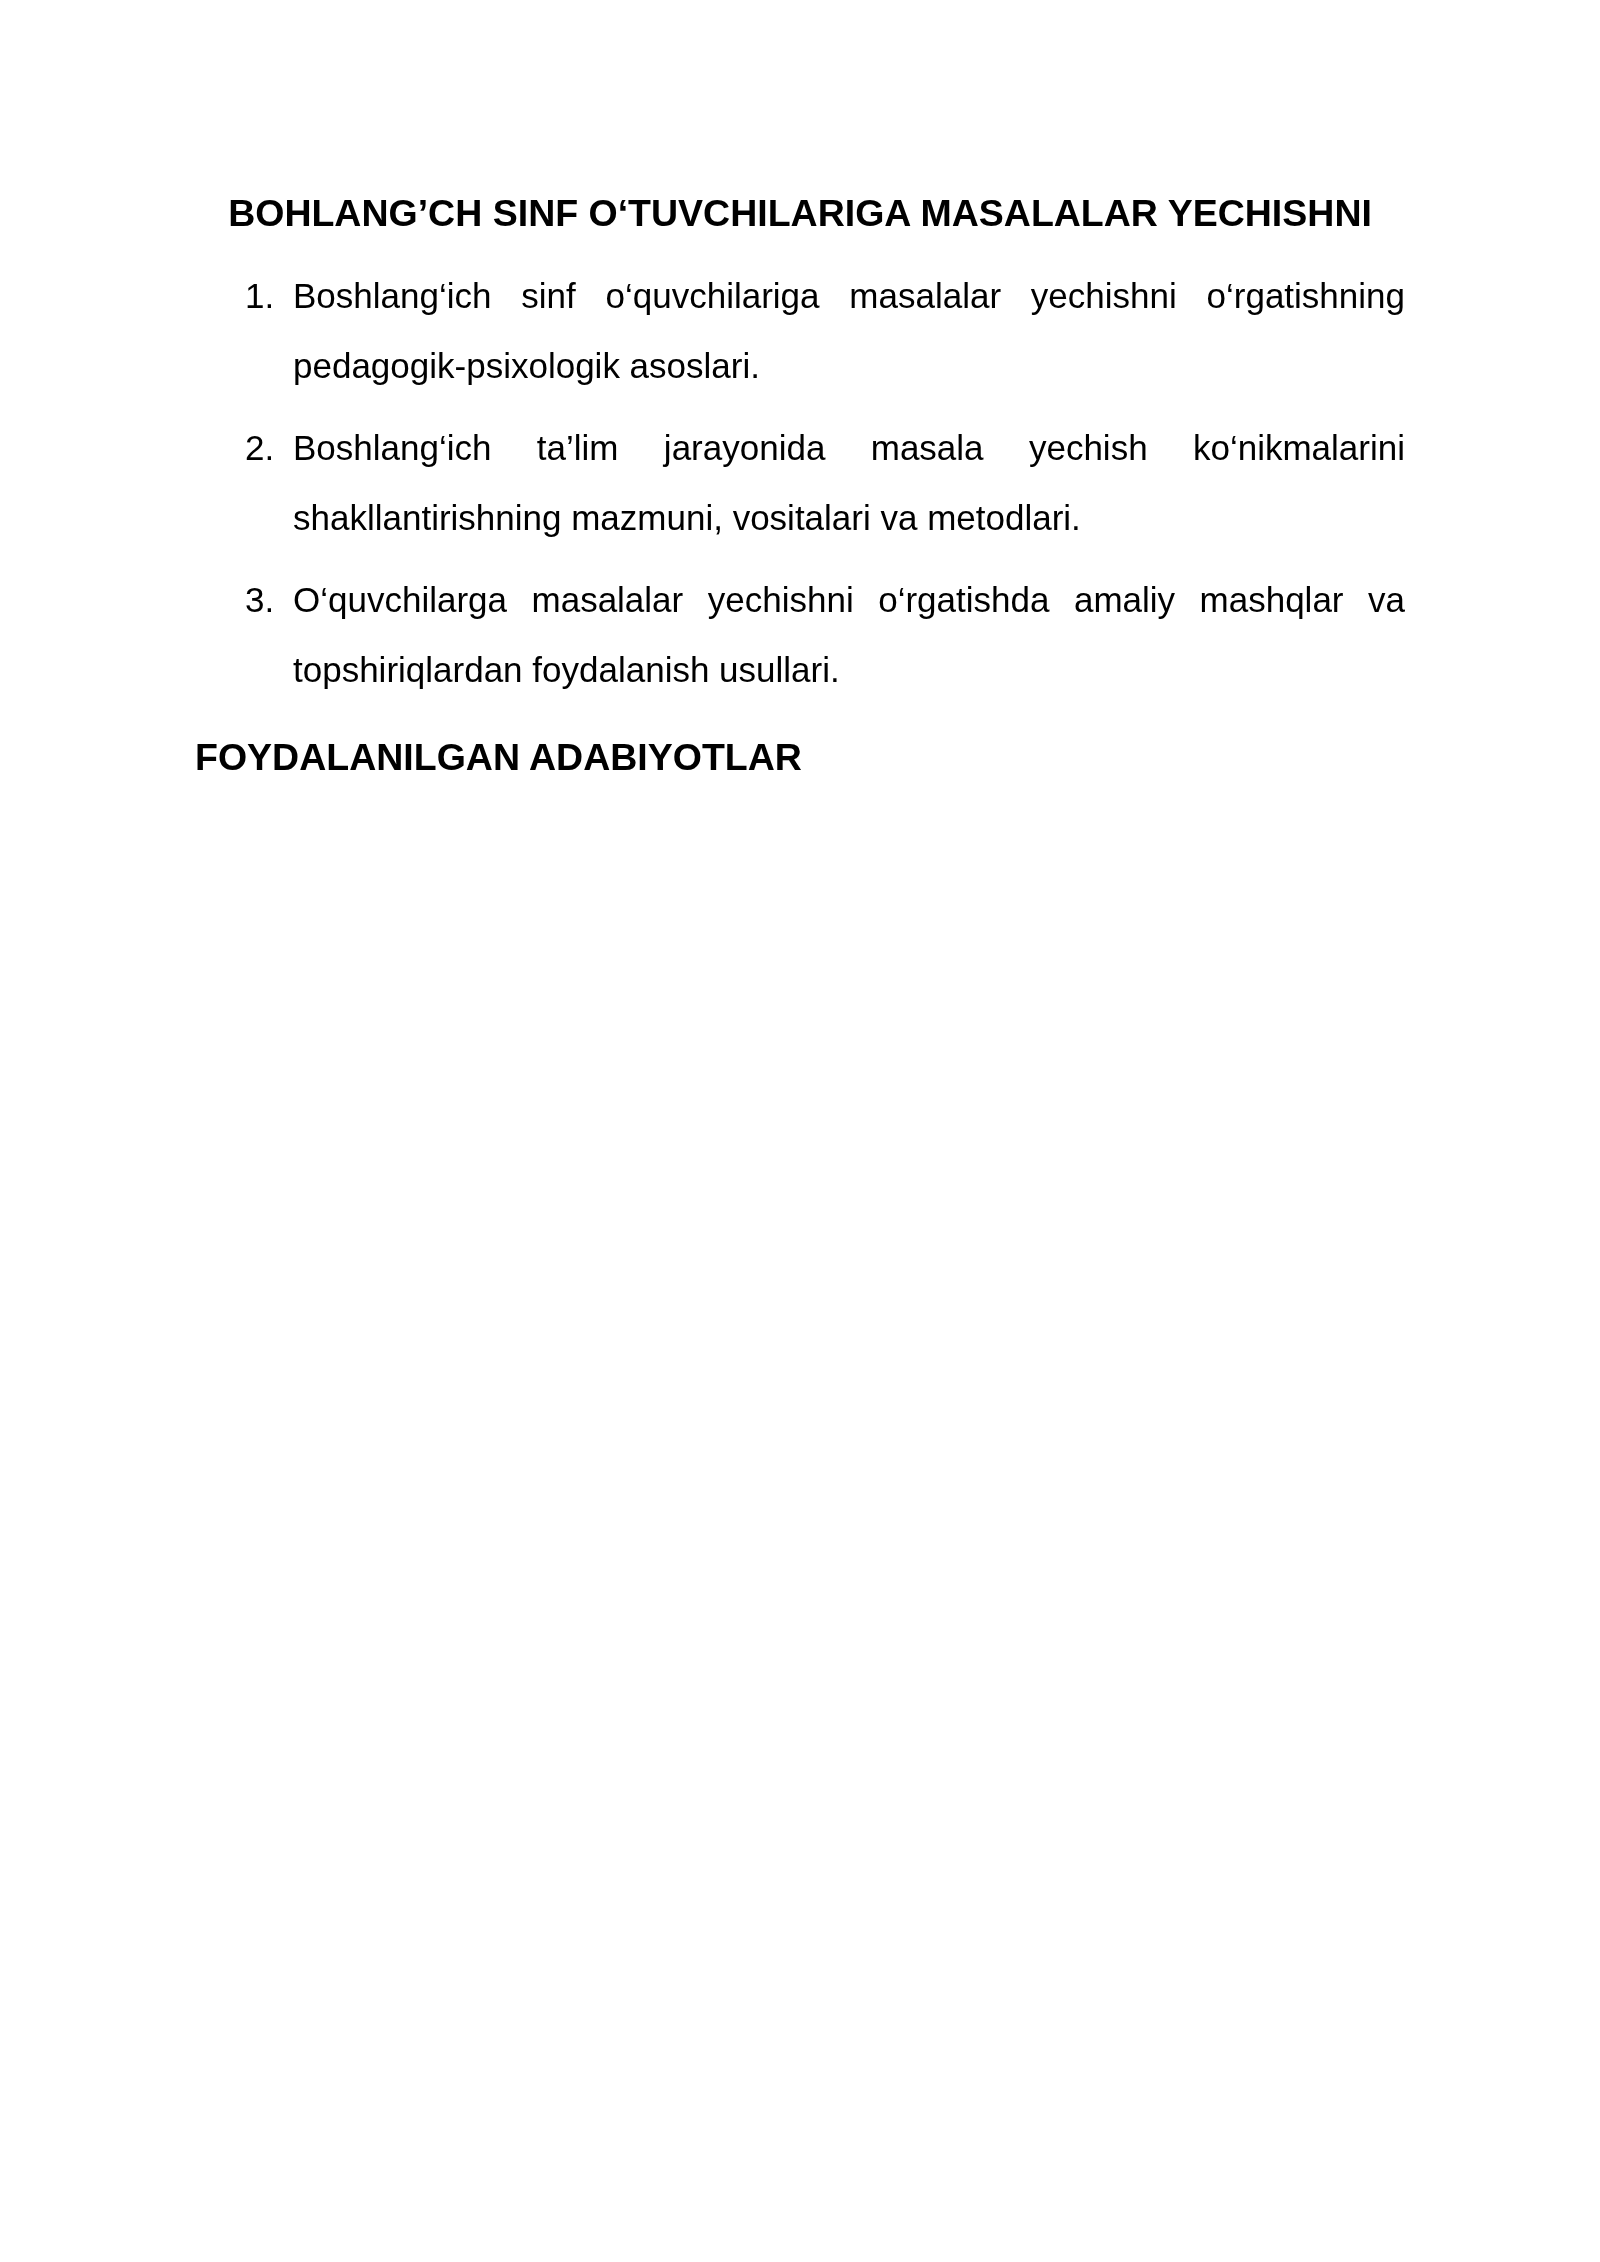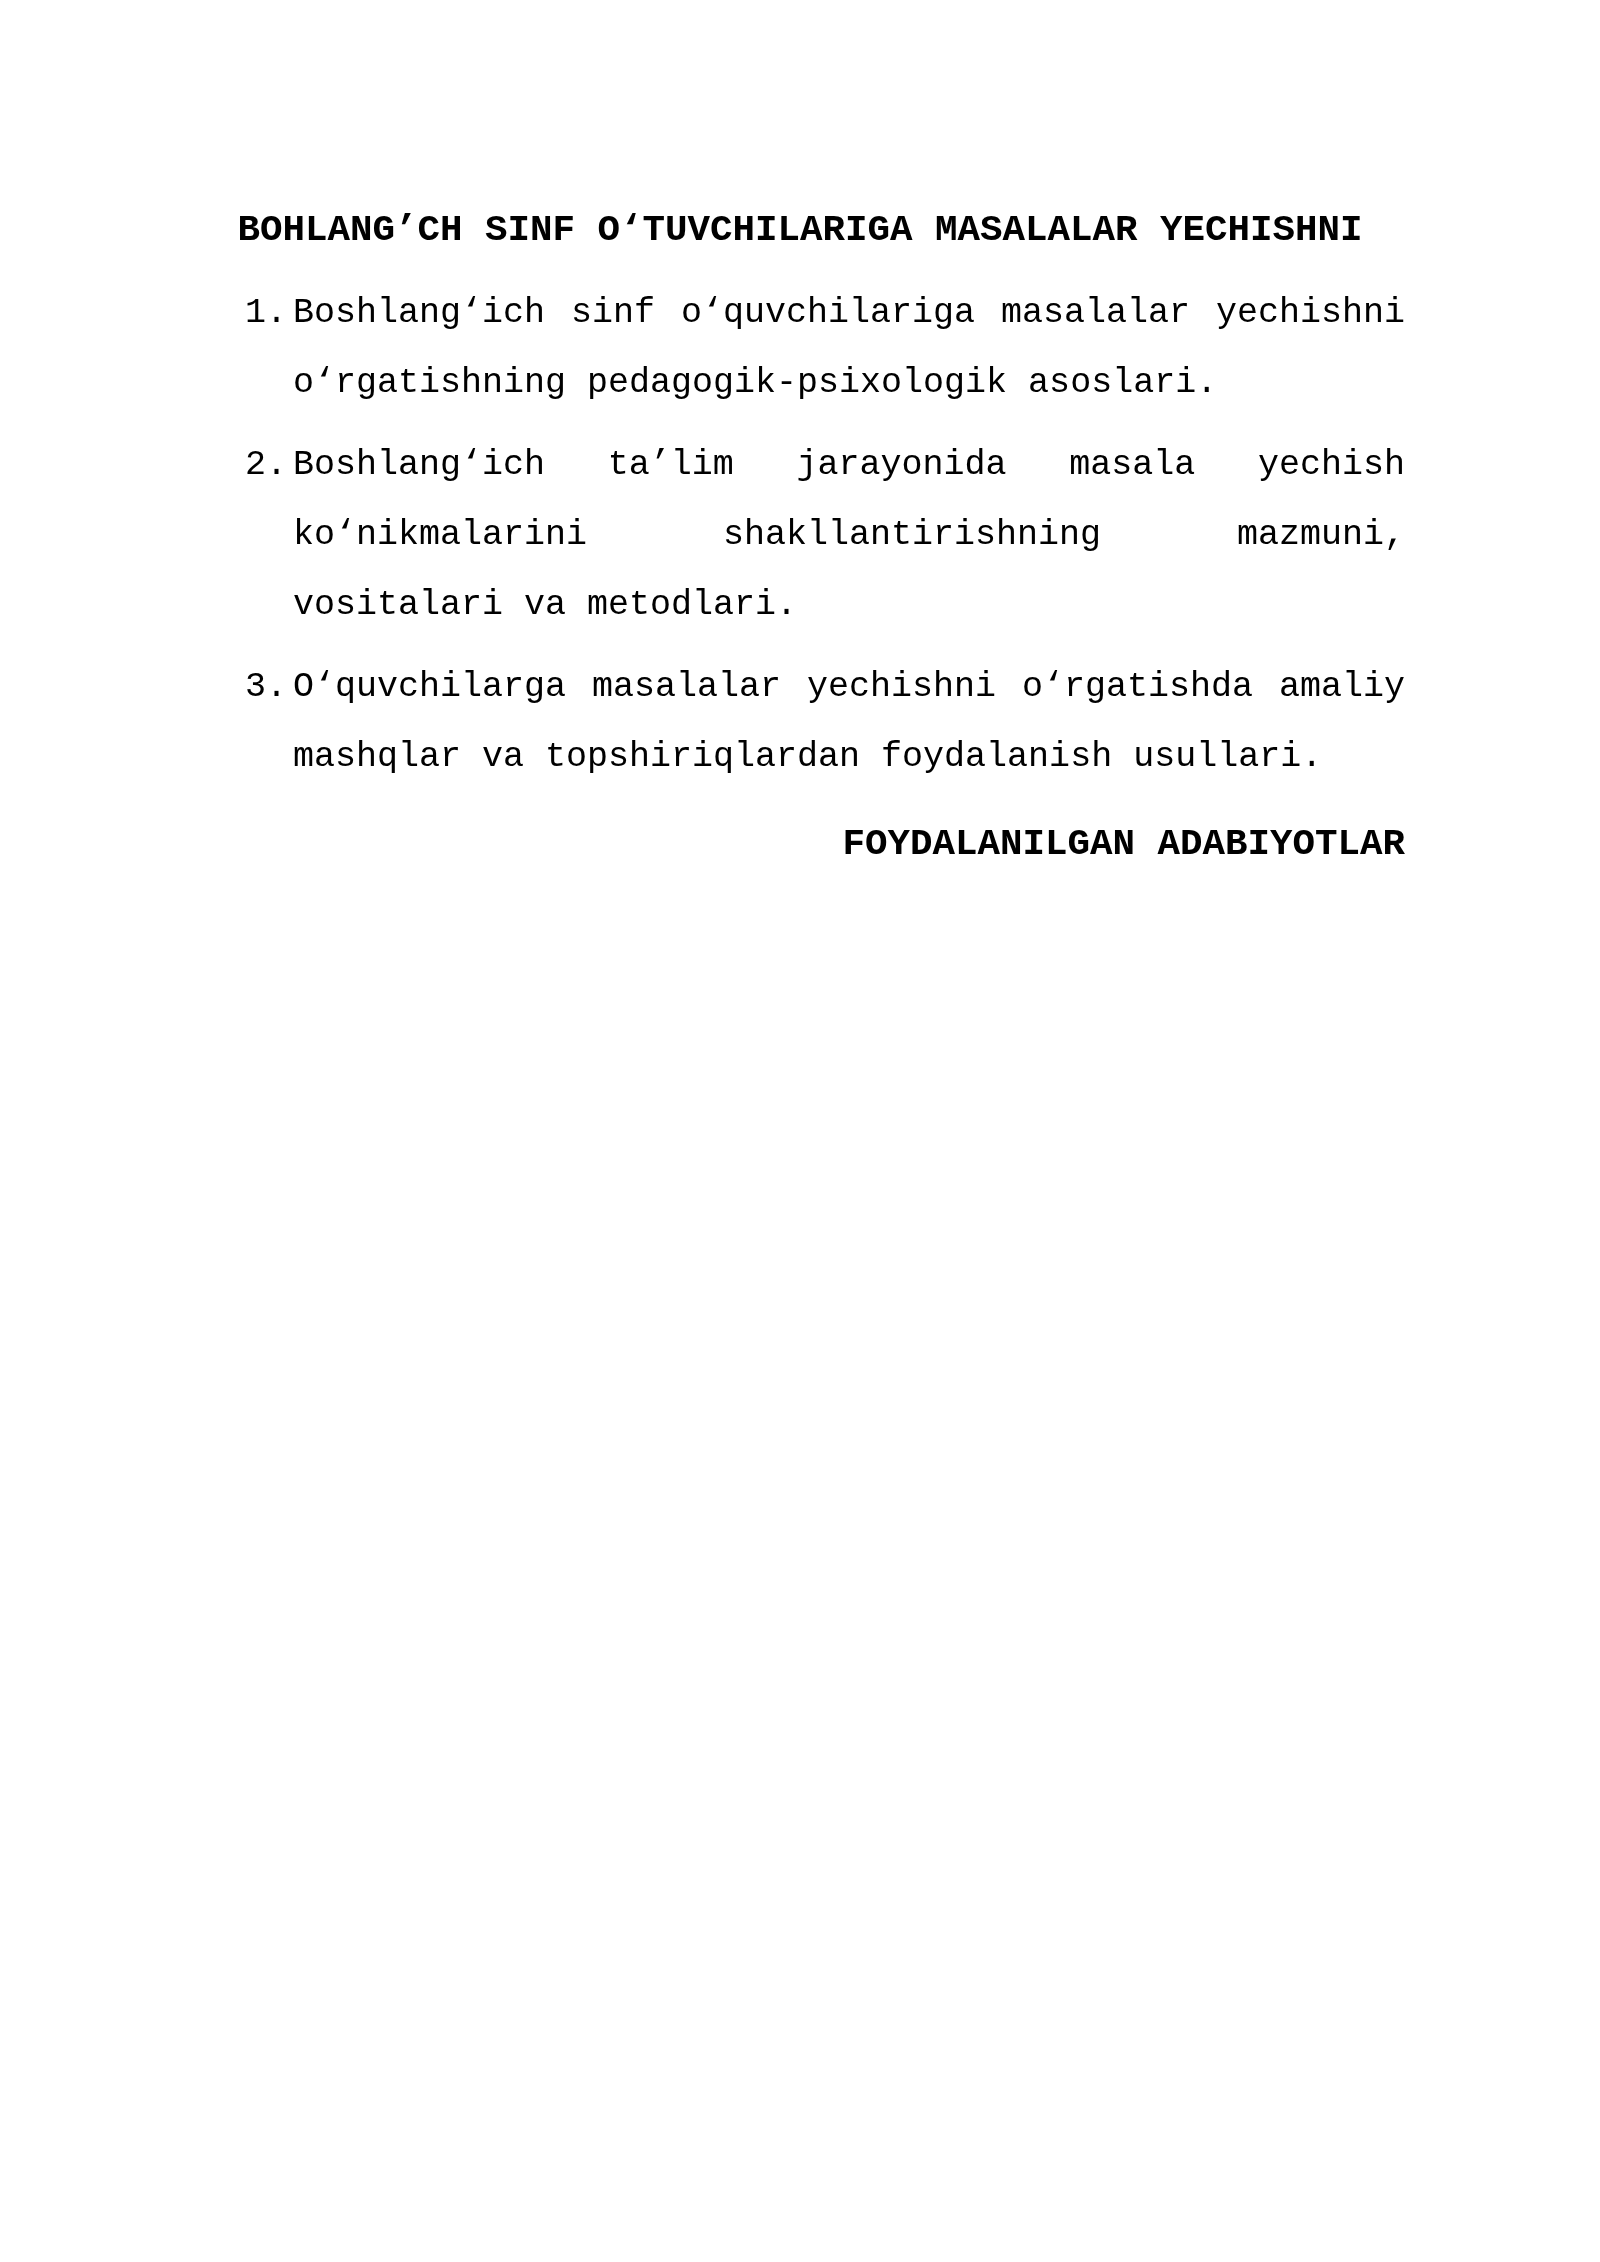--- a/index.html
+++ b/index.html
@@ -9,44 +9,44 @@
     position: relative;
     width: 1600px;
     height: 2262px;
     background: #ffffff;
     overflow: hidden;
   }
 
   .content {
     position: absolute;
     left: 195px;
-    top: 17px;
+    top: 0;
     width: 1210px;
-    font-family: Liberation Mono, monospace;
+    font-family: Liberation Sans, sans-serif;
     color: #000000;
   }
 
   .doc-title {
     margin-top: 179px;
     font-size: 37.5px;
     line-height: 68px;
     font-weight: bold;
     text-align: center;
   }
   .title-line { display: block; }
 
   .heading {
     font-size: 37.5px;
     line-height: 68px;
     font-weight: bold;
     text-align: left;
   }
   .heading-kirish { margin-top: 18px; }
   .heading-xulosa { margin-top: 0; }
-  .heading-adabiyotlar { margin-top: 18px; text-align: right; }
+  .heading-adabiyotlar { margin-top: 18px; }
 
   .num-list {
     list-style: none;
     margin-top: 14px;
   }
   .list-item {
     display: flex;
     margin-bottom: 12px;
     font-size: 35px;
     line-height: 70px;

